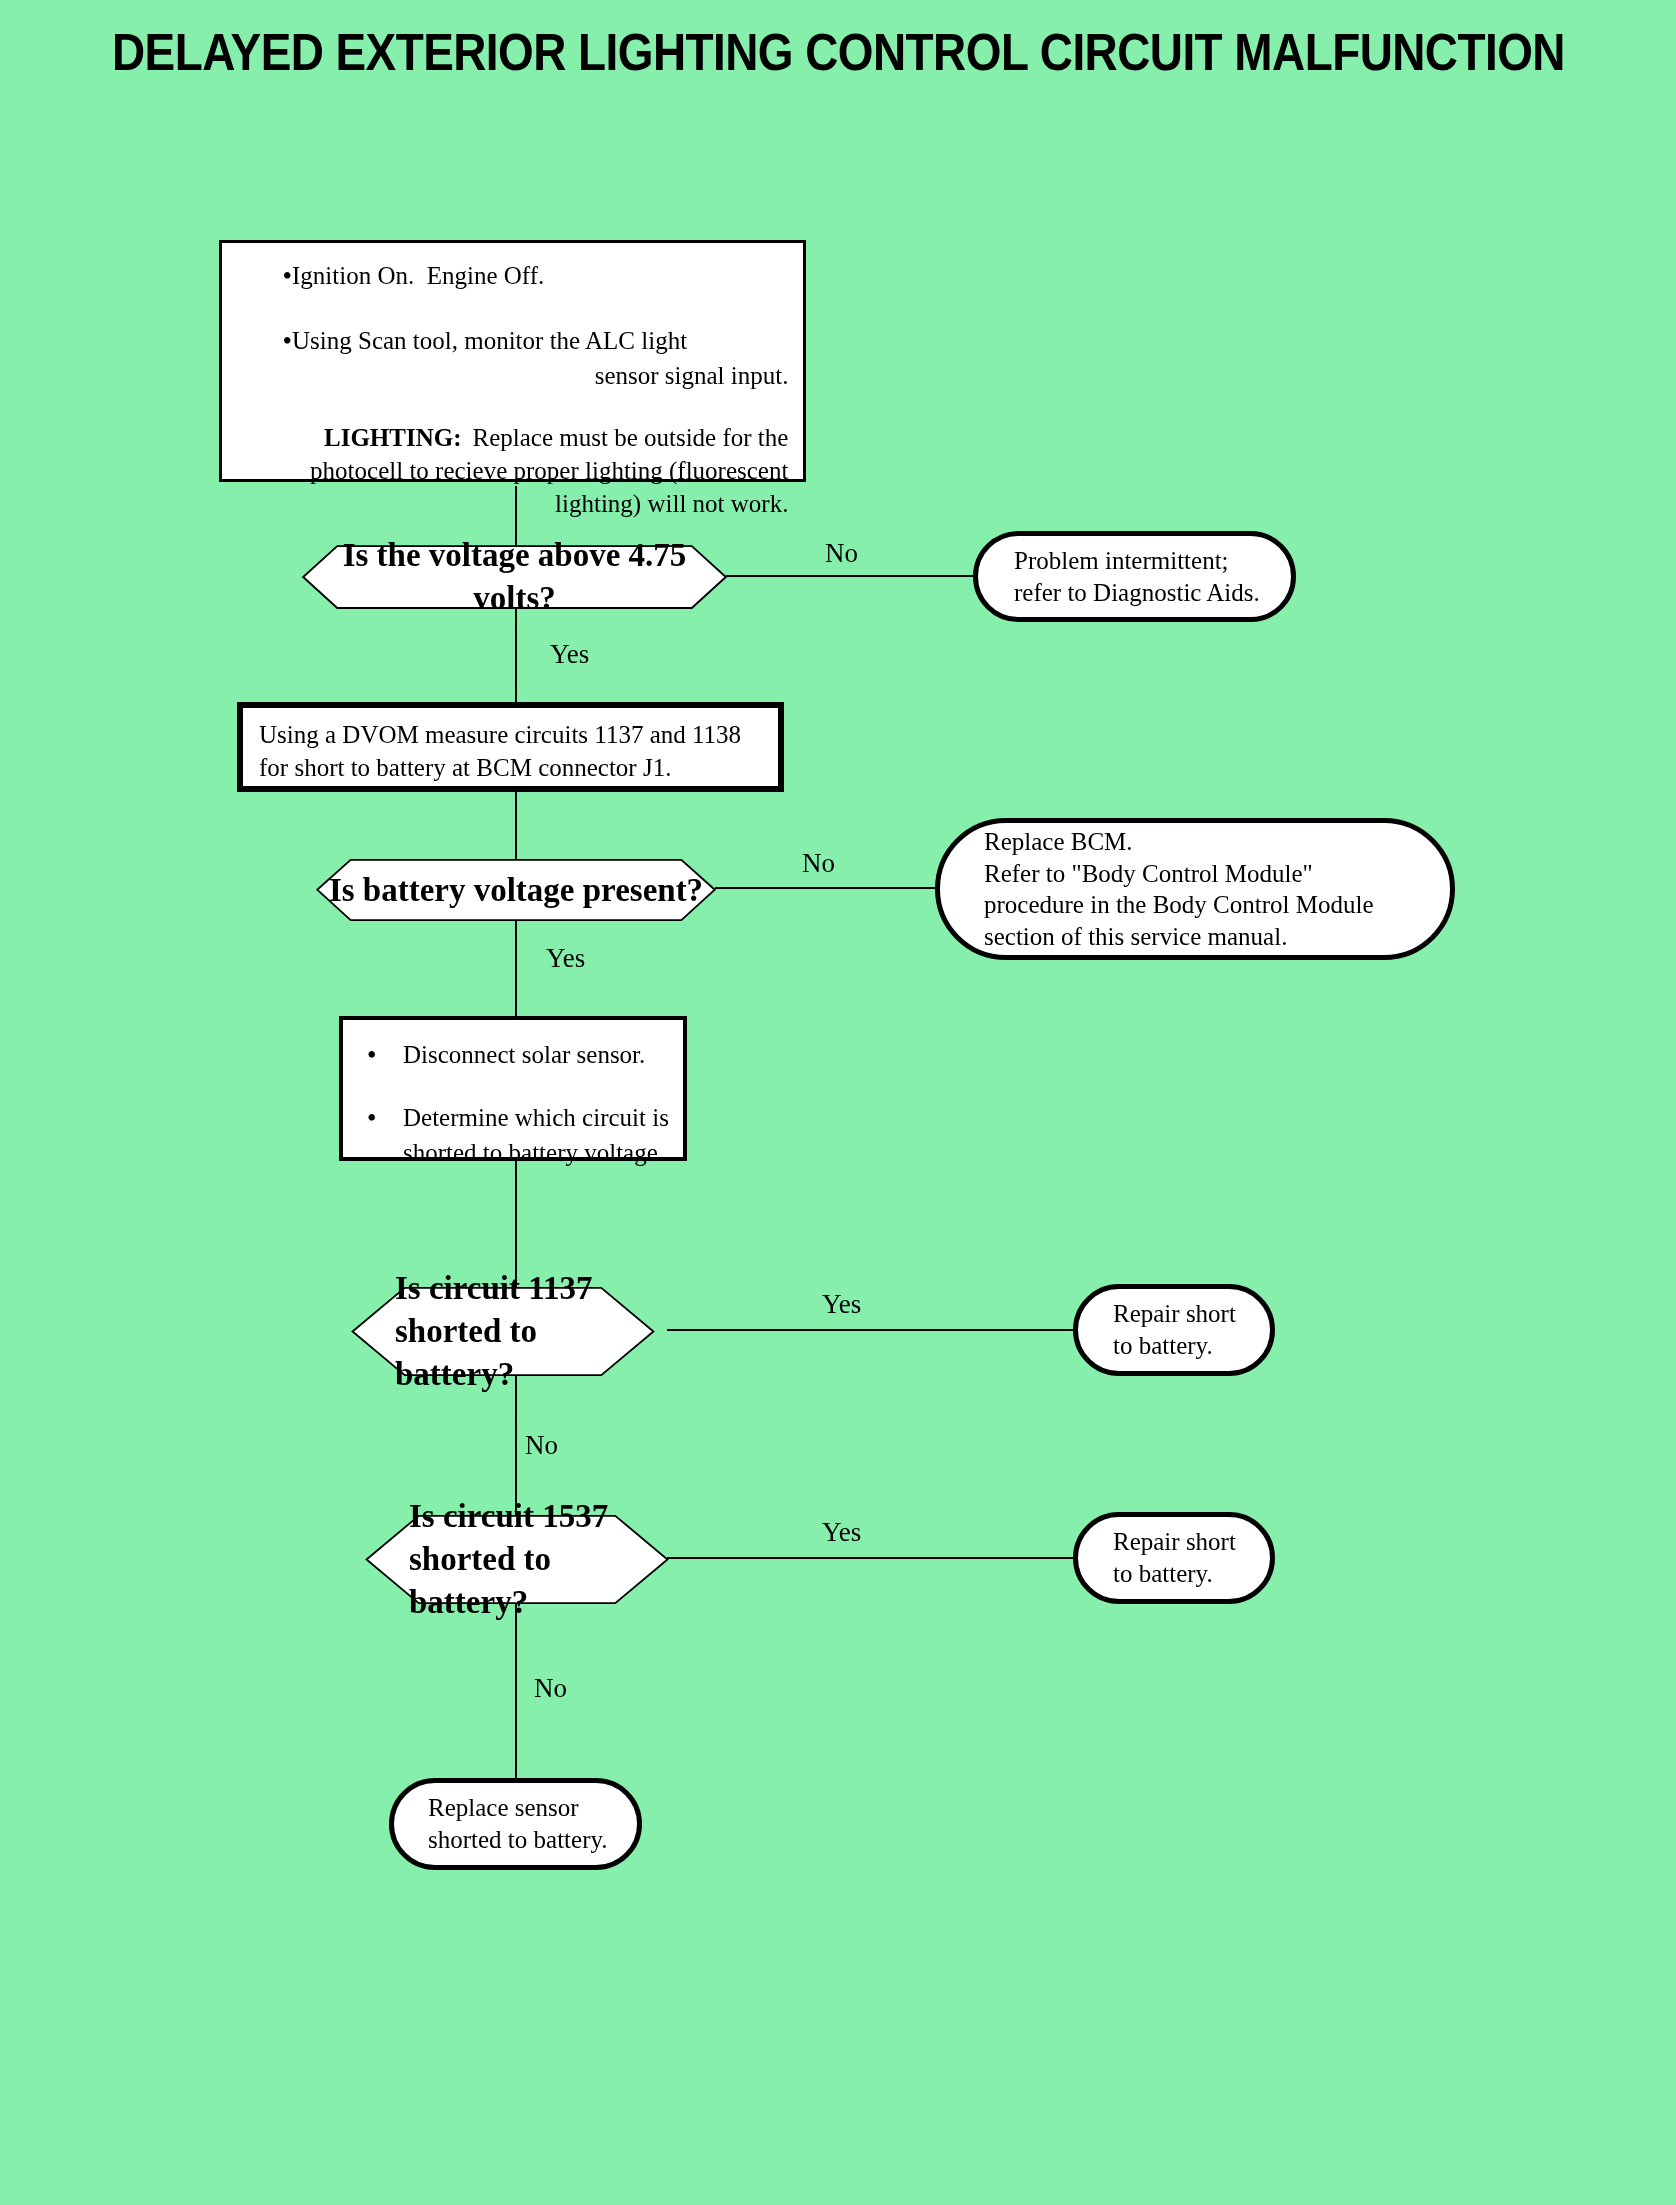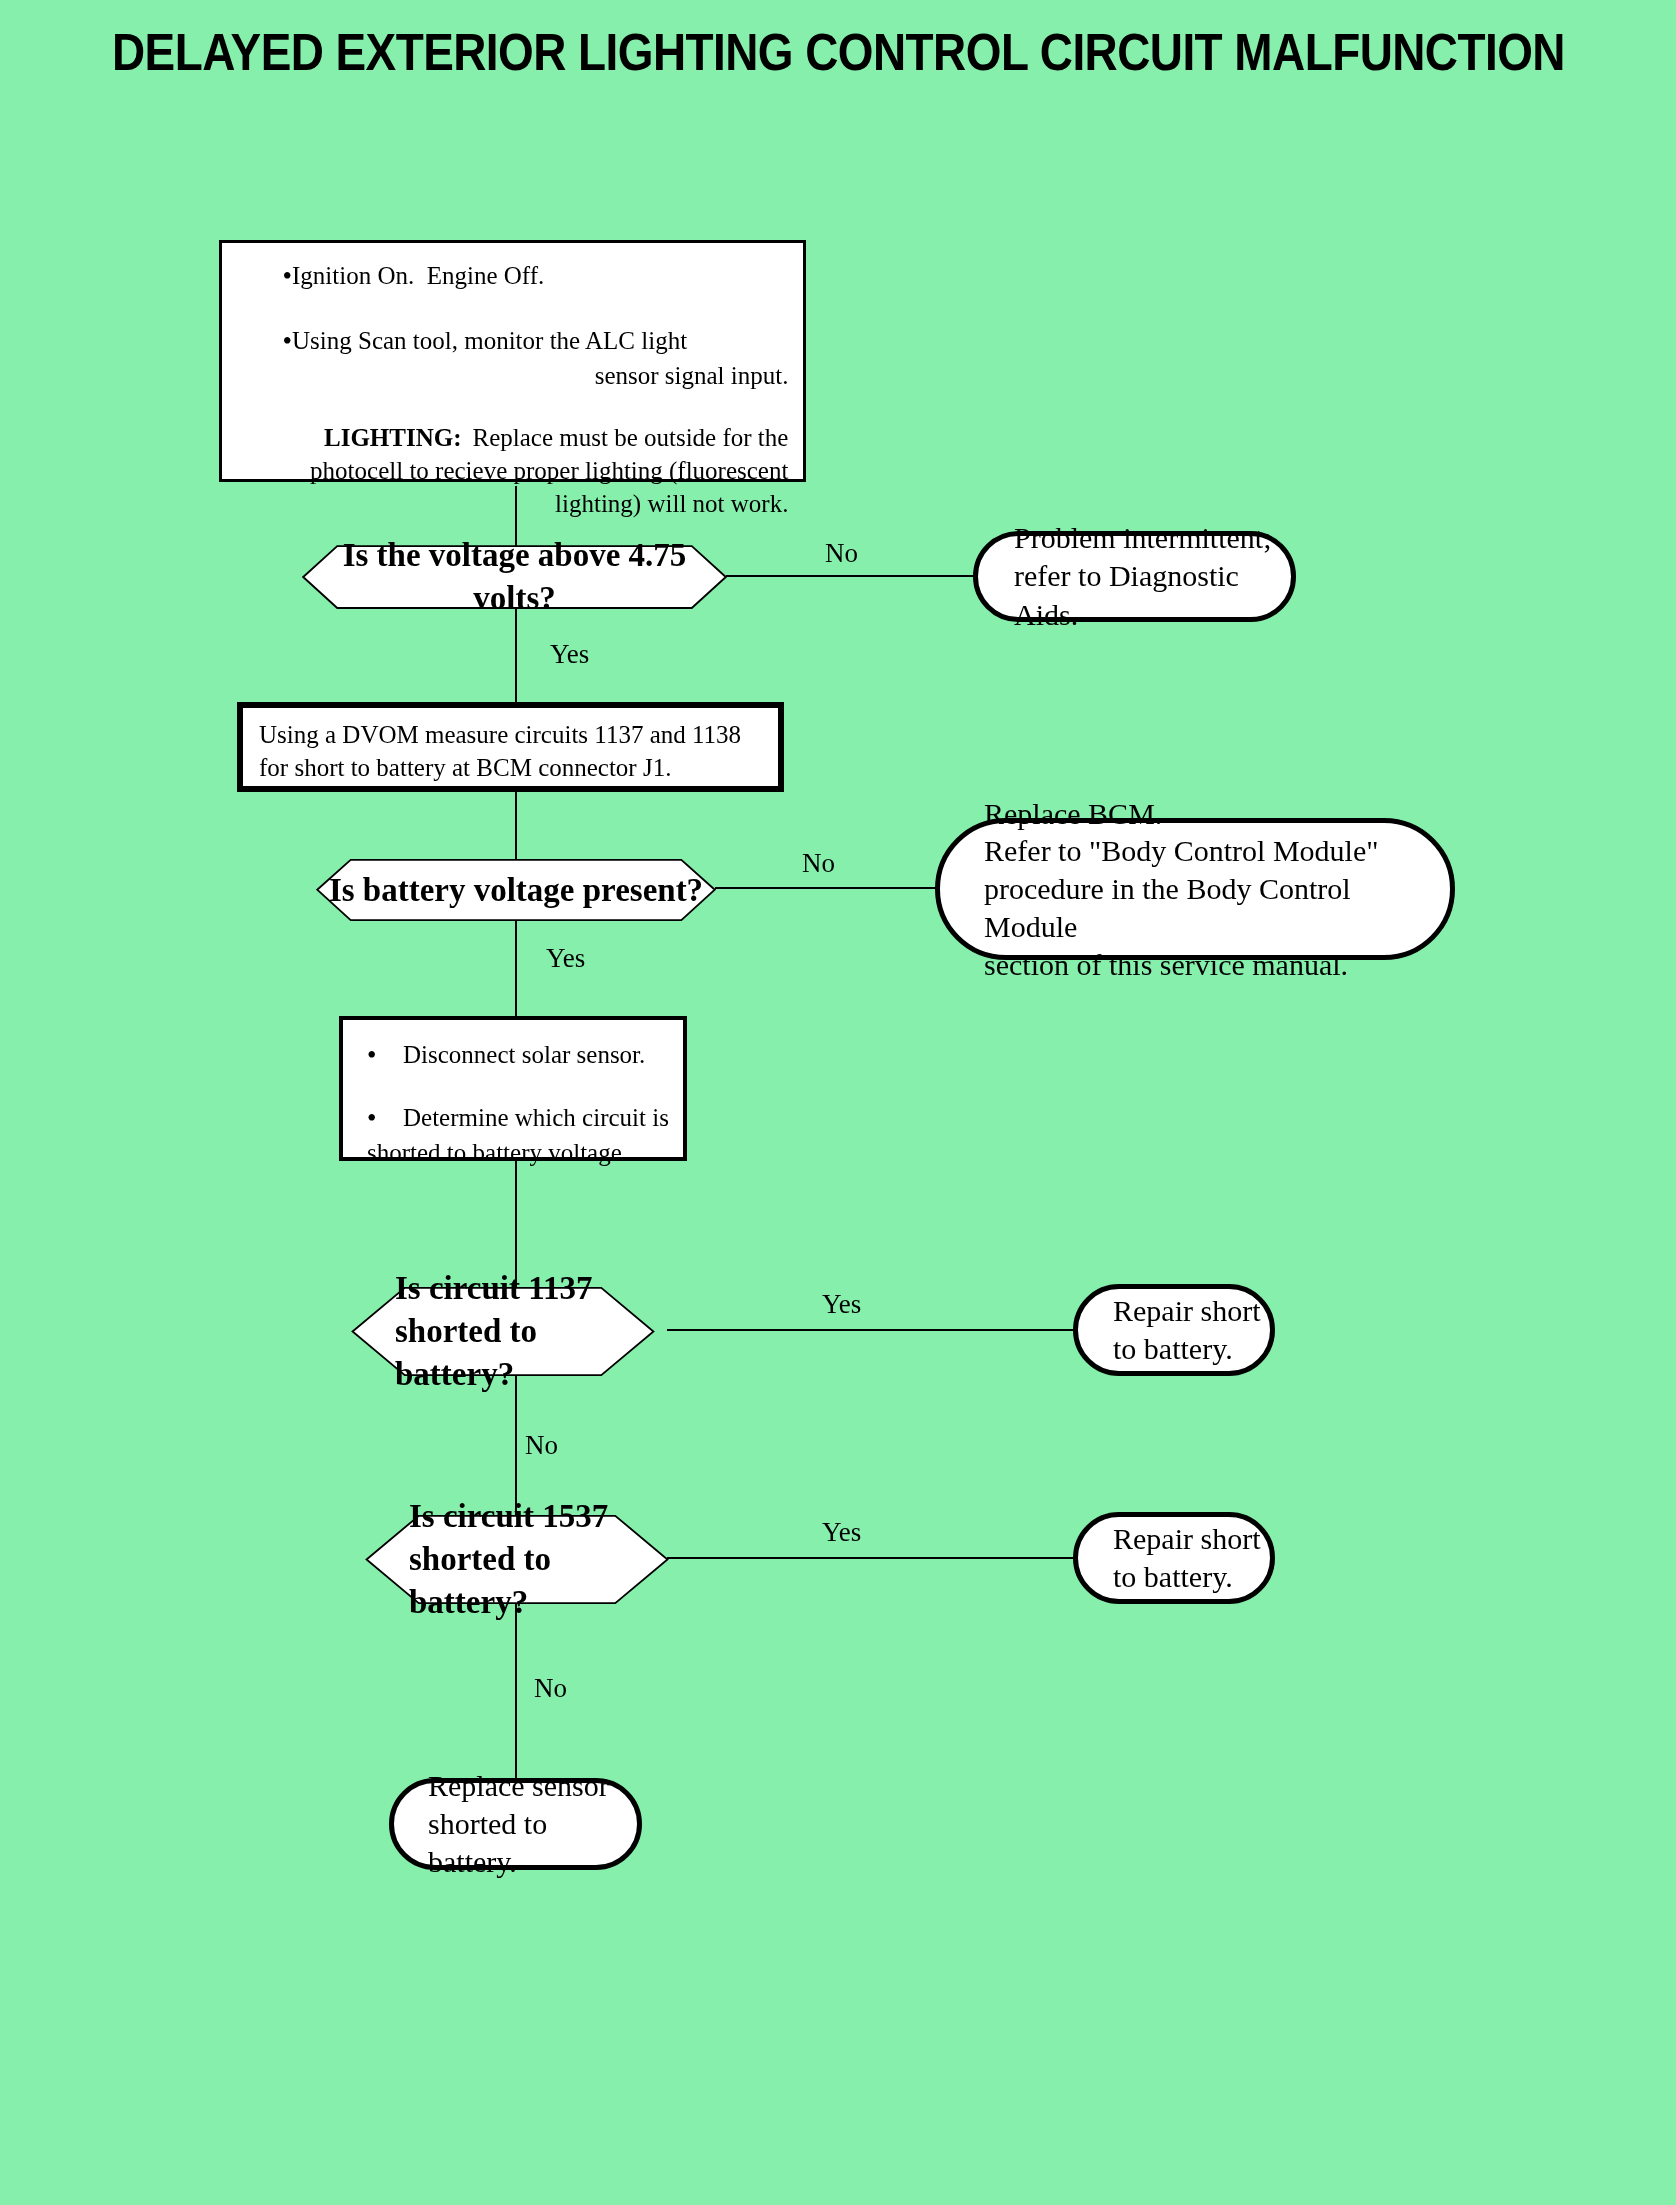--- a/index.html
+++ b/index.html
@@ -31,31 +31,31 @@
     position:absolute;
     background:#fff;
     border:3.6px solid #000;
     box-sizing:border-box;
     font-size:25px;
     line-height:1.32;
   }
   .bullet-row { display:flex; }
   .bullet-glyph { width:36px; flex:0 0 36px; }
   .bullet-glyph::before { content:"\2022"; font-size:27px; }
-  .cont-line { }
+  .cont-line { margin-left:36px; }
 
   .terminal {
     position:absolute;
     background:#fff;
     border:5.5px solid #000;
     box-sizing:border-box;
     display:flex;
     flex-direction:column;
     justify-content:center;
-    font-size:30px;
+    font-size:25px;
     line-height:1.27;
   }
 
   .hex { position:absolute; }
   .hex svg { position:absolute; left:0; top:0; display:block; }
   .hex .hex-text {
     position:absolute; left:0; top:0; right:0; bottom:0;
     display:flex; flex-direction:column; justify-content:center;
     font-size:33px; line-height:1.3;font-weight:bold;
   }

